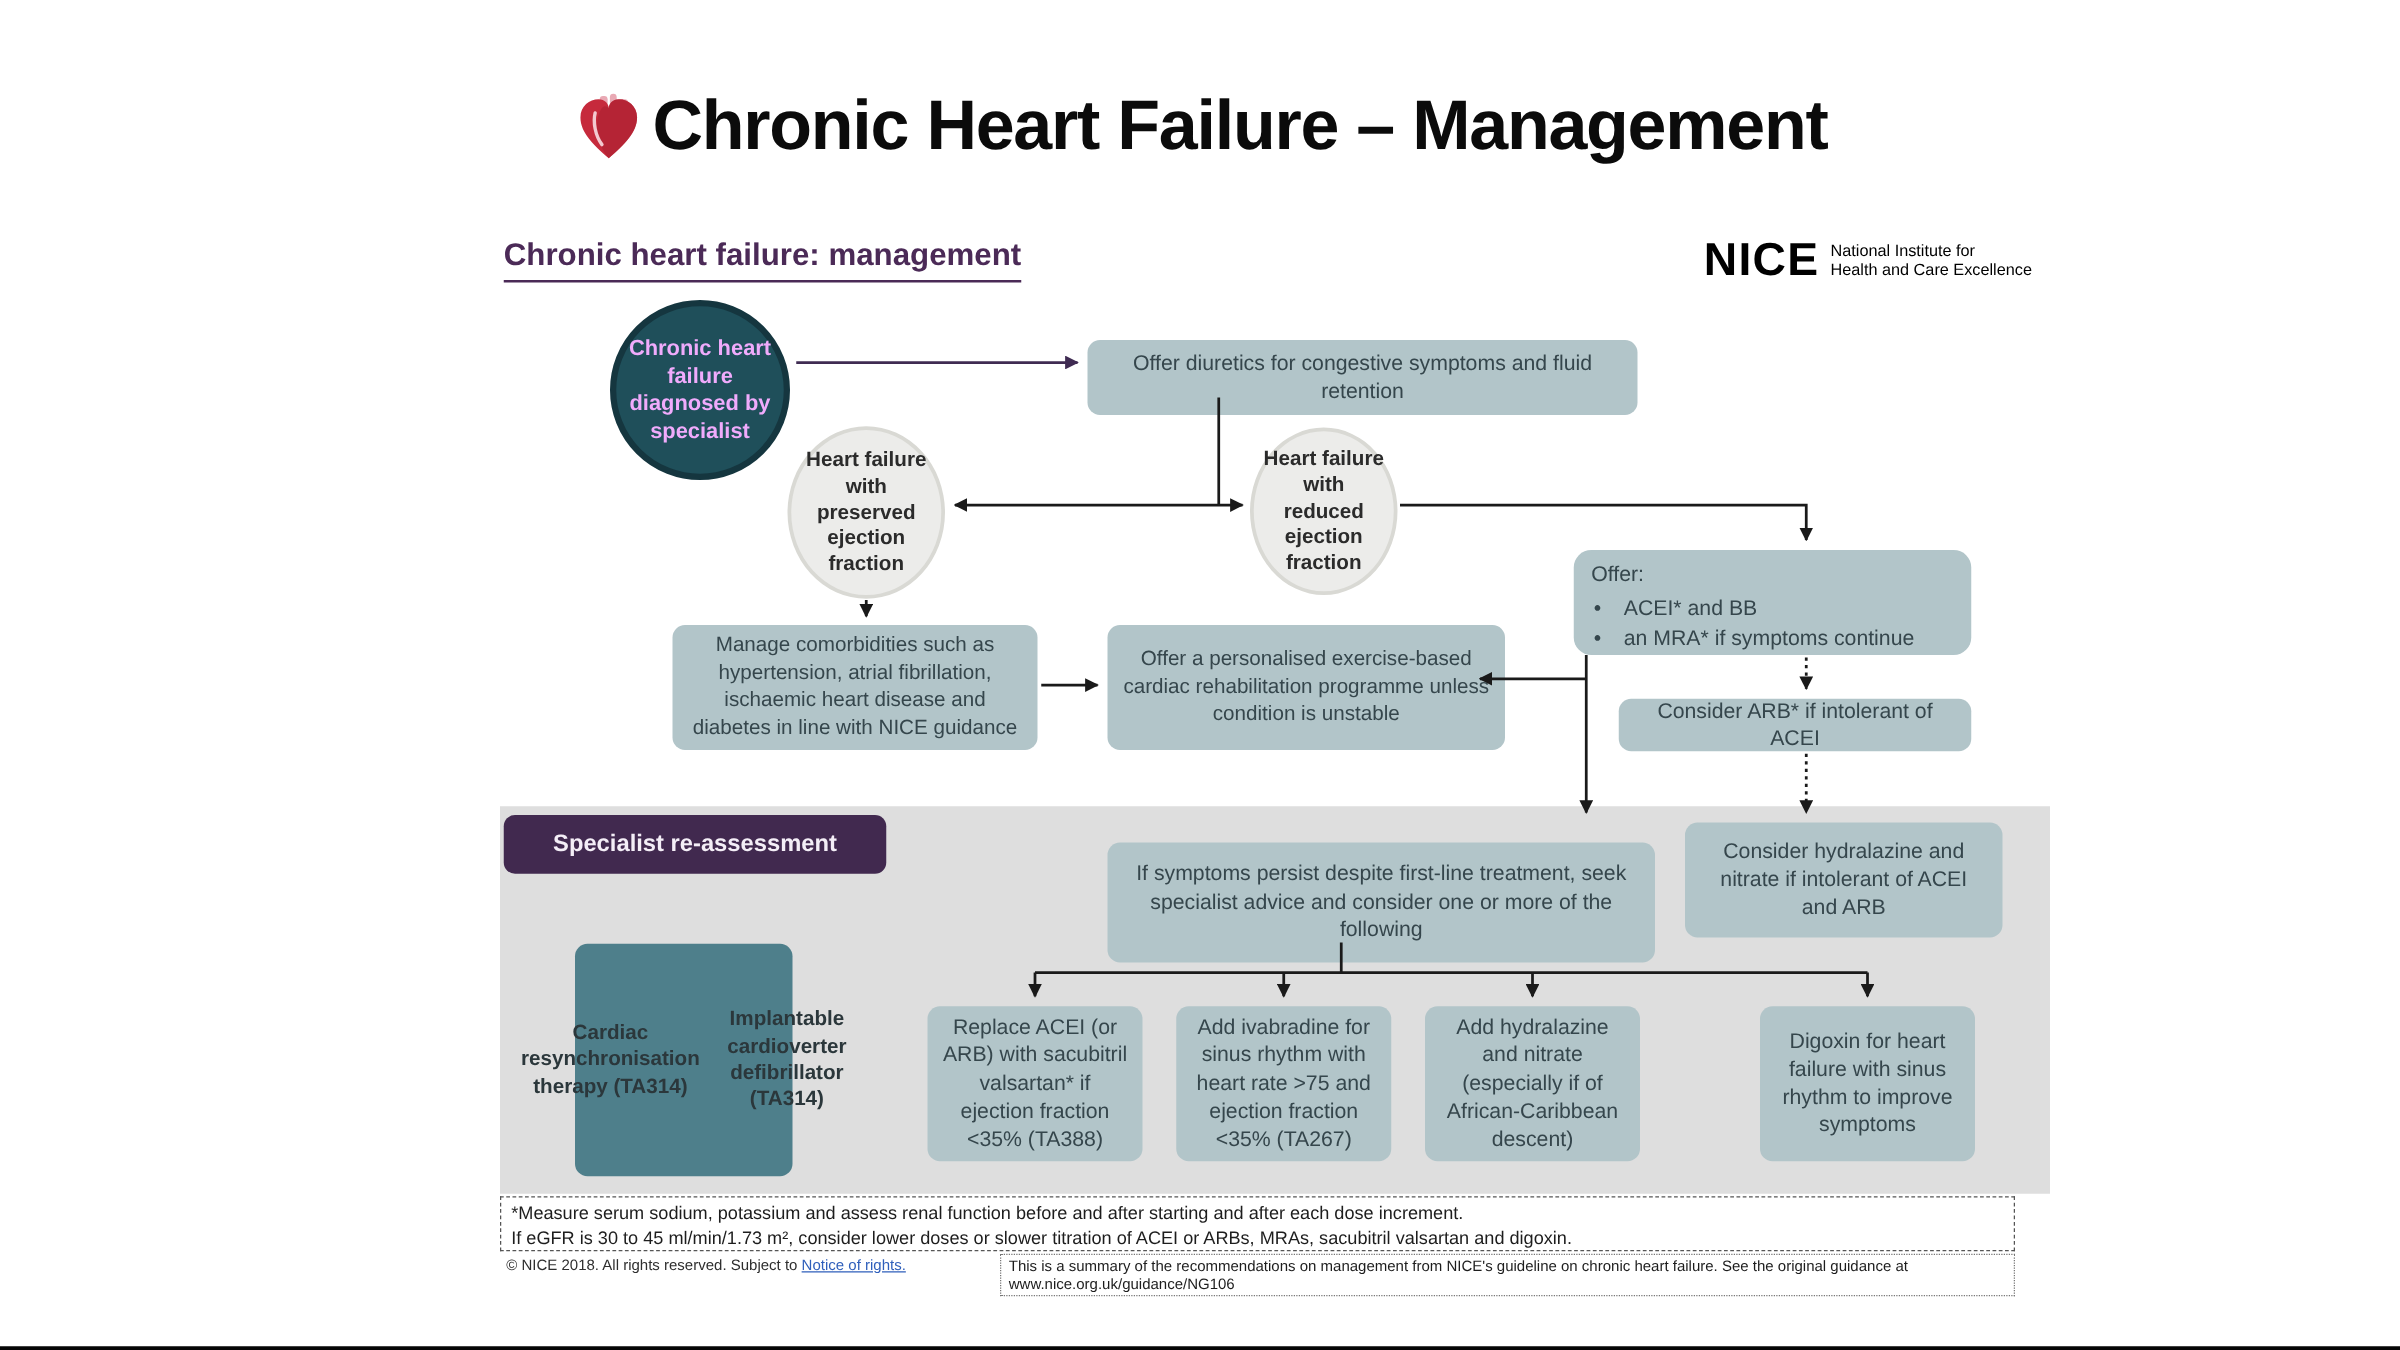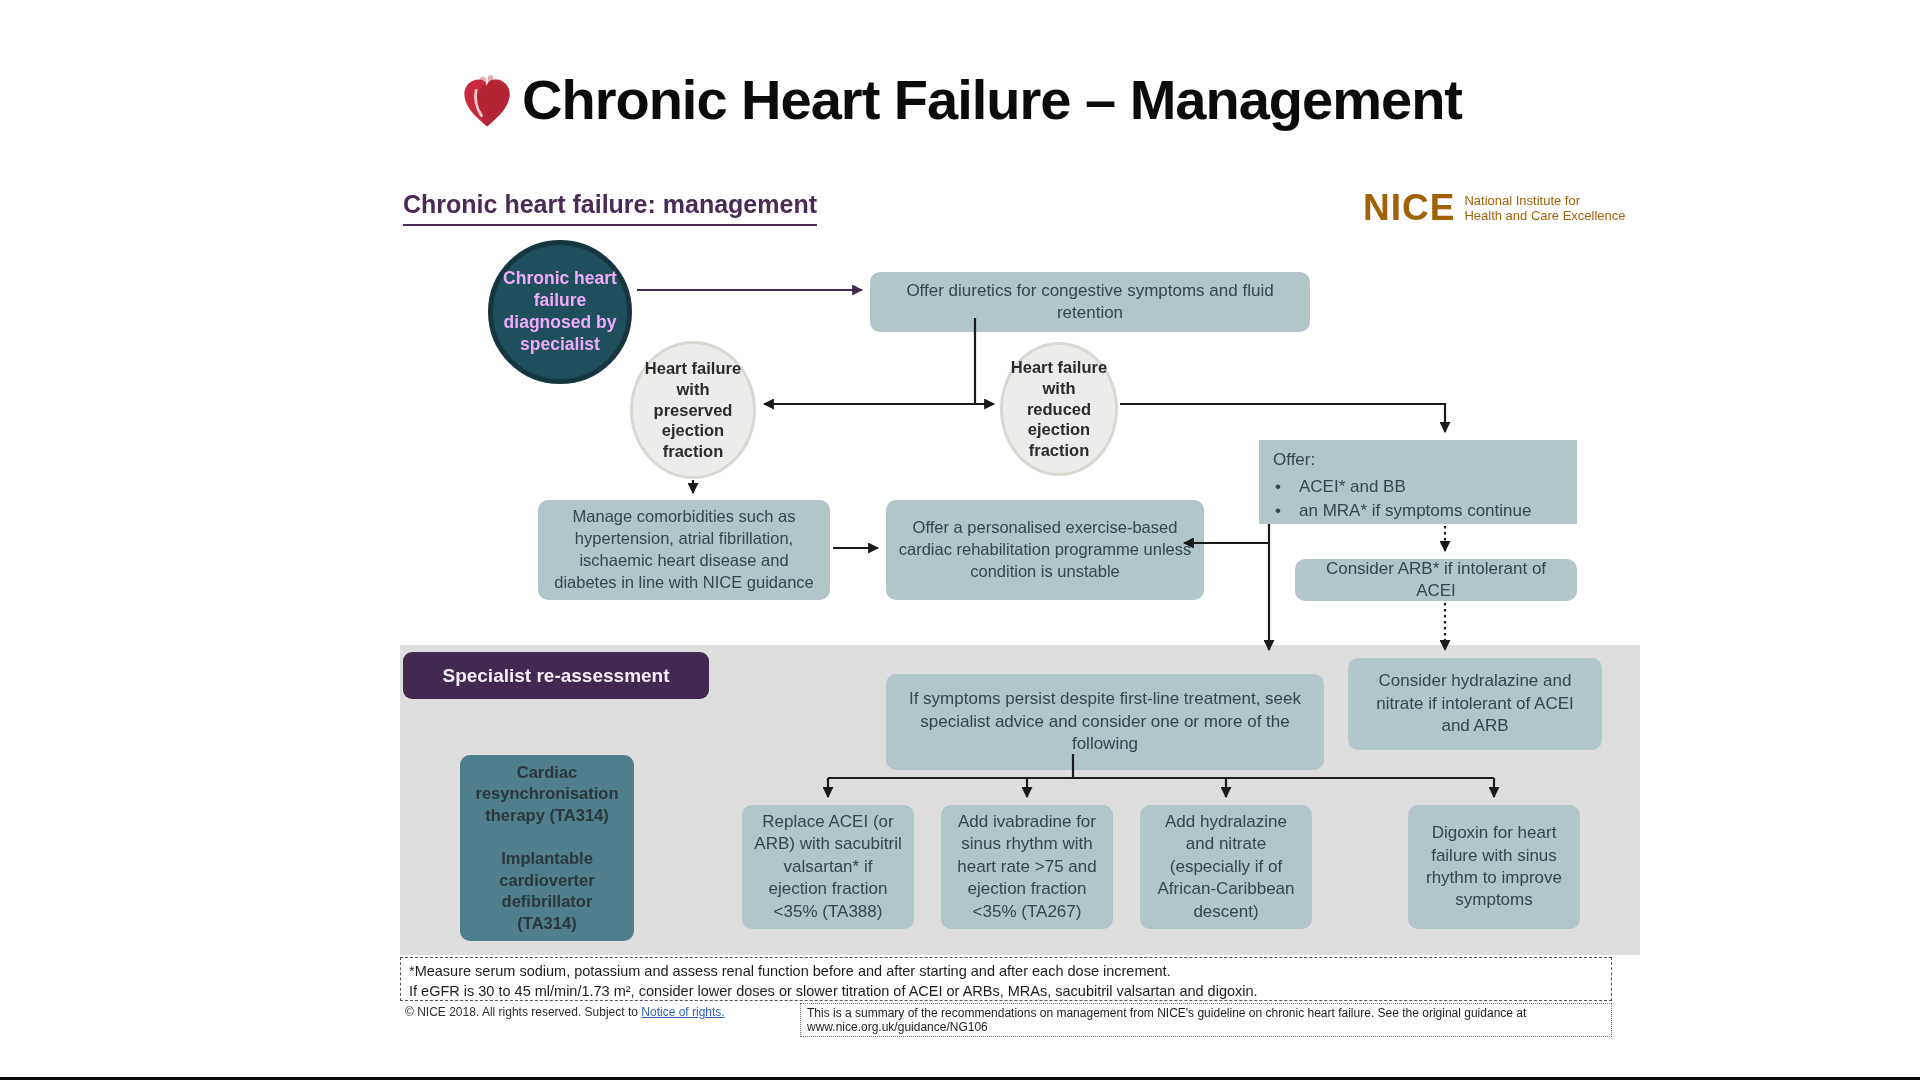--- a/index.html
+++ b/index.html
@@ -16,21 +16,21 @@
     font-size:56px;font-weight:800;color:#0b0b0b;letter-spacing:-1px;
   }
   .heart-svg{width:58px;height:58px;margin-top:4px;}
 
   
   .subtitle{
     top:190px;left:403px;
     font-size:25px;font-weight:700;color:#4b2a57;
     padding-bottom:5px;border-bottom:2px solid #4b2a57;
   }
-  .nice-logo{top:190px;left:1363px;display:flex;align-items:flex-start;gap:9px;color:#a16207;}
+  .nice-logo{top:190px;left:1363px;display:flex;align-items:flex-start;gap:9px;color:#000000;}
   .nice-acronym{font-size:37px;font-weight:800;letter-spacing:1px;line-height:.95;}
   .nice-name{font-size:13px;line-height:1.15;padding-top:4px;}
 
   
   .blue-box{
     background:#b2c5c9;border-radius:10px;color:#35464c;
     display:flex;align-items:center;justify-content:center;text-align:center;
     font-size:17px;line-height:1.32;padding:8px 12px;
   }
   .dark-circle{
@@ -44,25 +44,25 @@
     color:#2b2b2b;font-weight:700;font-size:16.5px;line-height:1.25;padding:6px;
   }
   .gray-panel{background:#dedede;}
   .purple-box{
     background:#41294f;border-radius:9px;color:#f4eef7;
     display:flex;align-items:center;justify-content:center;
     font-size:19px;font-weight:700;
   }
   .teal-box{
     background:#4e7f8b;border-radius:10px;color:#2b373b;
-    display:flex;flex-direction:column;align-items:center;justify-content:center;gap:22px;
+    display:flex;flex-direction:row;align-items:center;justify-content:center;gap:22px;
     text-align:center;font-size:16.5px;font-weight:700;line-height:1.3;padding:10px;
   }
   .offer-box{
-    background:#b2c5c9;border-radius:0;color:#35464c;
+    background:#b2c5c9;border-radius:14px;color:#35464c;
     font-size:17px;line-height:1.45;padding:8px 10px 8px 14px;text-align:left;
   }
   .offer-box ul{margin:2px 0 0 0;padding:0;list-style:none;}
   .offer-box li{display:flex;gap:16px;}
   .offer-box li .dot{width:10px;text-align:center;}
 
   
   .footnote-box{
     top:957px;left:400px;width:1212px;height:44px;
     border:1px dashed #555;padding:3px 8px;

